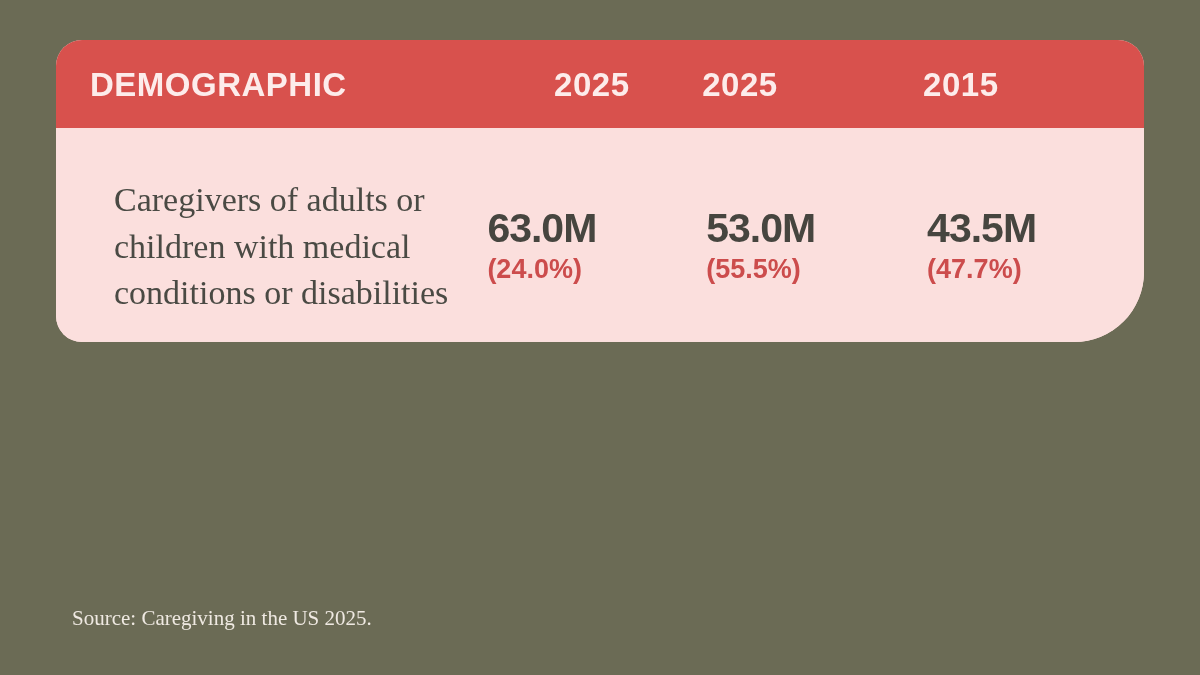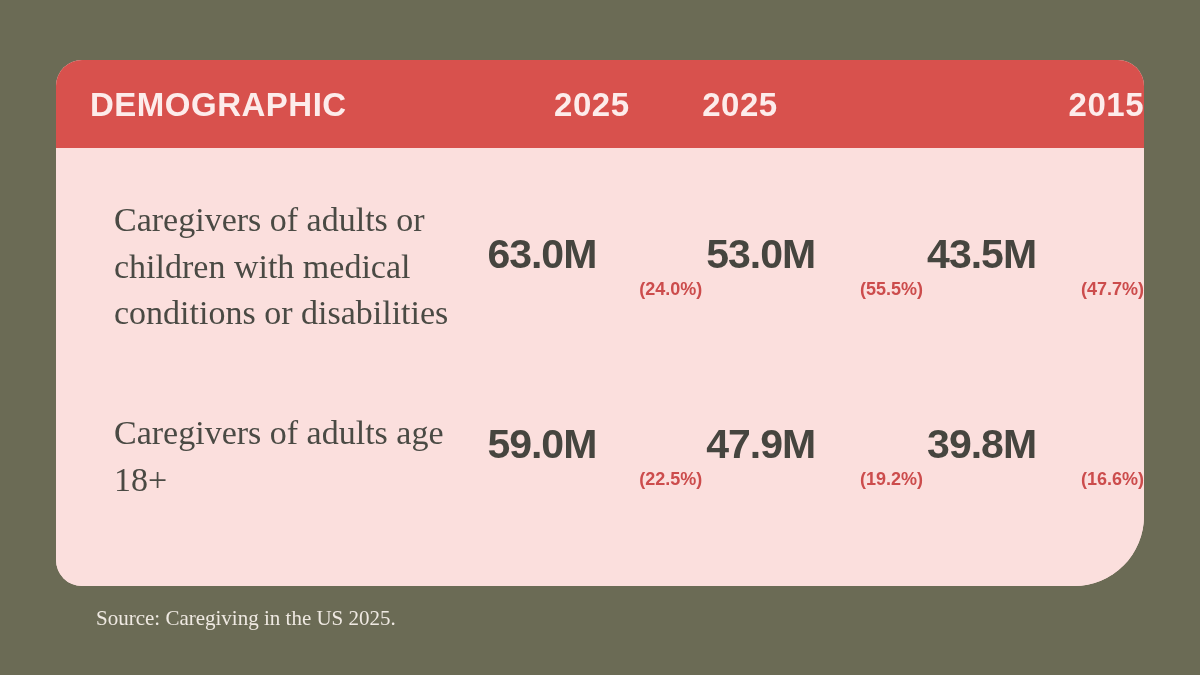--- a/index.html
+++ b/index.html
@@ -20,41 +20,40 @@
   }
   .card {
     position: absolute;
     left: 56px;
     top: 40px;
     width: 1088px;
     border-radius: 26px 26px 70px 26px;
     overflow: hidden;
     background: #fbdfdd;
     box-shadow: 0 0 0 0 rgba(0,0,0,0);
-    margin-top: 20px;
   }
   .table {
     width: 100%;
     border-collapse: collapse;
     table-layout: fixed;
   }
   thead th {
     background: #d8514d;
     color: #fdeceb;
     text-align: left;
     font-size: 33px;
     font-weight: bold;
     letter-spacing: 0.5px;
     padding: 26px 0 24px 0;
     vertical-align: middle;
   }
   thead th.c0 { padding-left: 34px; width: 382px; }
   thead th.c1 { width: 216px; text-align: center; }
   thead th.c2 { width: 216px; }
-  thead th.c3 { width: 216px; text-align: right; }
+  thead th.c3 { width: 216px; }
 
   tbody td {
     vertical-align: middle;
     padding: 0;
     background: #fbdfdd;
   }
   tbody tr.row td { height: 190px; }
   tbody tr.row.first td { padding-top: 24px; }
   tbody tr.row.second td { padding-bottom: 34px; }
 
@@ -72,29 +71,28 @@
   tbody tr.row td.v0 .val-wrap { padding-left: 6px; }
   .big {
     color: #46453f;
     font-size: 41px;
     font-weight: bold;
     line-height: 1.06;
     letter-spacing: -1px;
   }
   .pct {
     color: #cc4c4c;
-    font-size: 18px;
+    font-size: 27px;
     font-weight: bold;
     line-height: 1.25;
     margin-top: 2px;
-    text-align: right;
   }
   .source {
     position: absolute;
-    left: 96px;
+    left: 72px;
     top: 606px;
     color: #efe9e2;
     font-size: 21px;
     font-family: "Liberation Serif", serif;
   }
 </style>
 </head>
 <body>
 
 <div class="stage">
@@ -126,42 +124,19 @@
               <div class="pct">(55.5%)</div>
             </div>
           </td>
           <td class="v2">
             <div class="val-wrap">
               <div class="big">43.5M</div>
               <div class="pct">(47.7%)</div>
             </div>
           </td>
         </tr>
-        <tr class="row second">
-          <td class="c0">
-            <div class="demo-label">Caregivers of adults age 18+</div>
-          </td>
-          <td class="v0">
-            <div class="val-wrap">
-              <div class="big">59.0M</div>
-              <div class="pct">(22.5%)</div>
-            </div>
-          </td>
-          <td class="v1">
-            <div class="val-wrap">
-              <div class="big">47.9M</div>
-              <div class="pct">(19.2%)</div>
-            </div>
-          </td>
-          <td class="v2">
-            <div class="val-wrap">
-              <div class="big">39.8M</div>
-              <div class="pct">(16.6%)</div>
-            </div>
-          </td>
-        </tr>
       </tbody>
     </table>
   </div>
 
   <div class="source">Source: Caregiving in the US 2025.</div>
 
 </div>
 
 </body></html>

